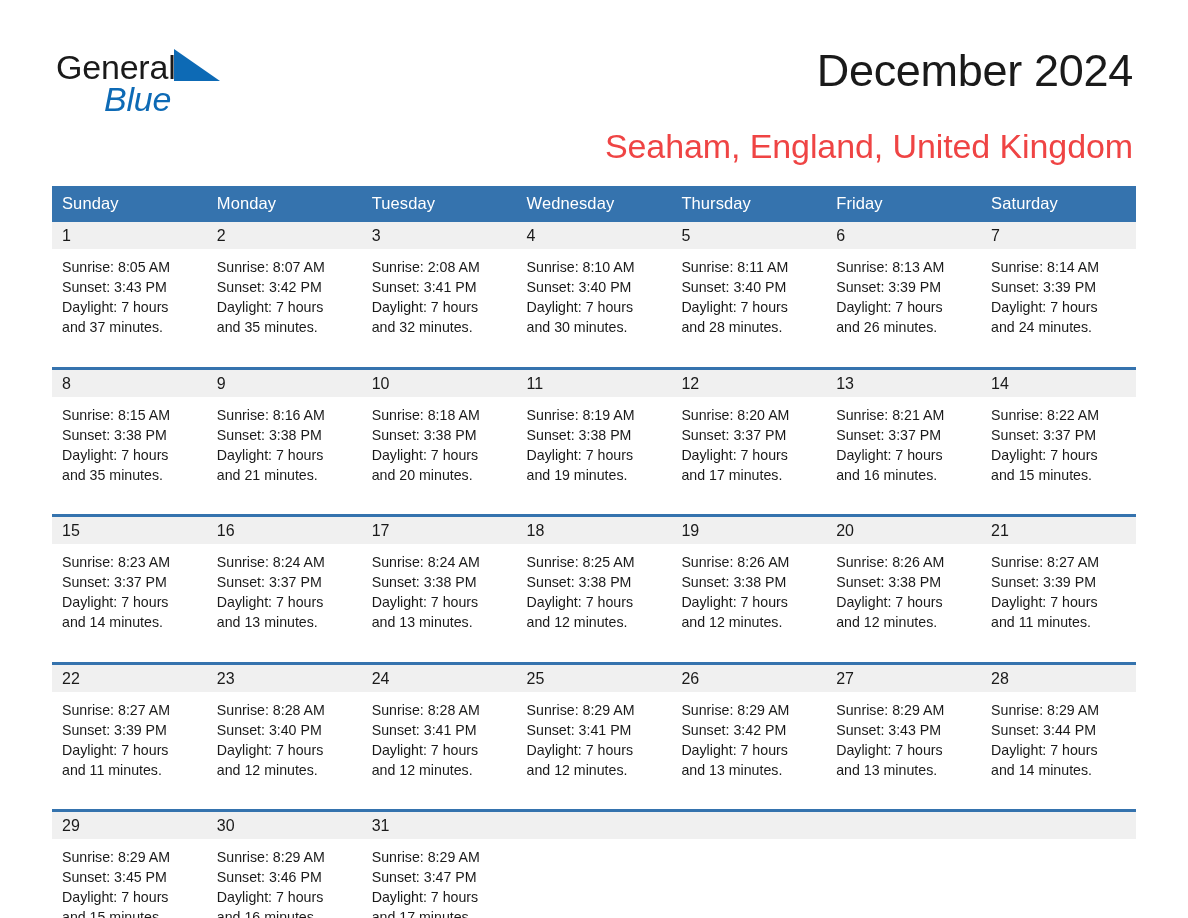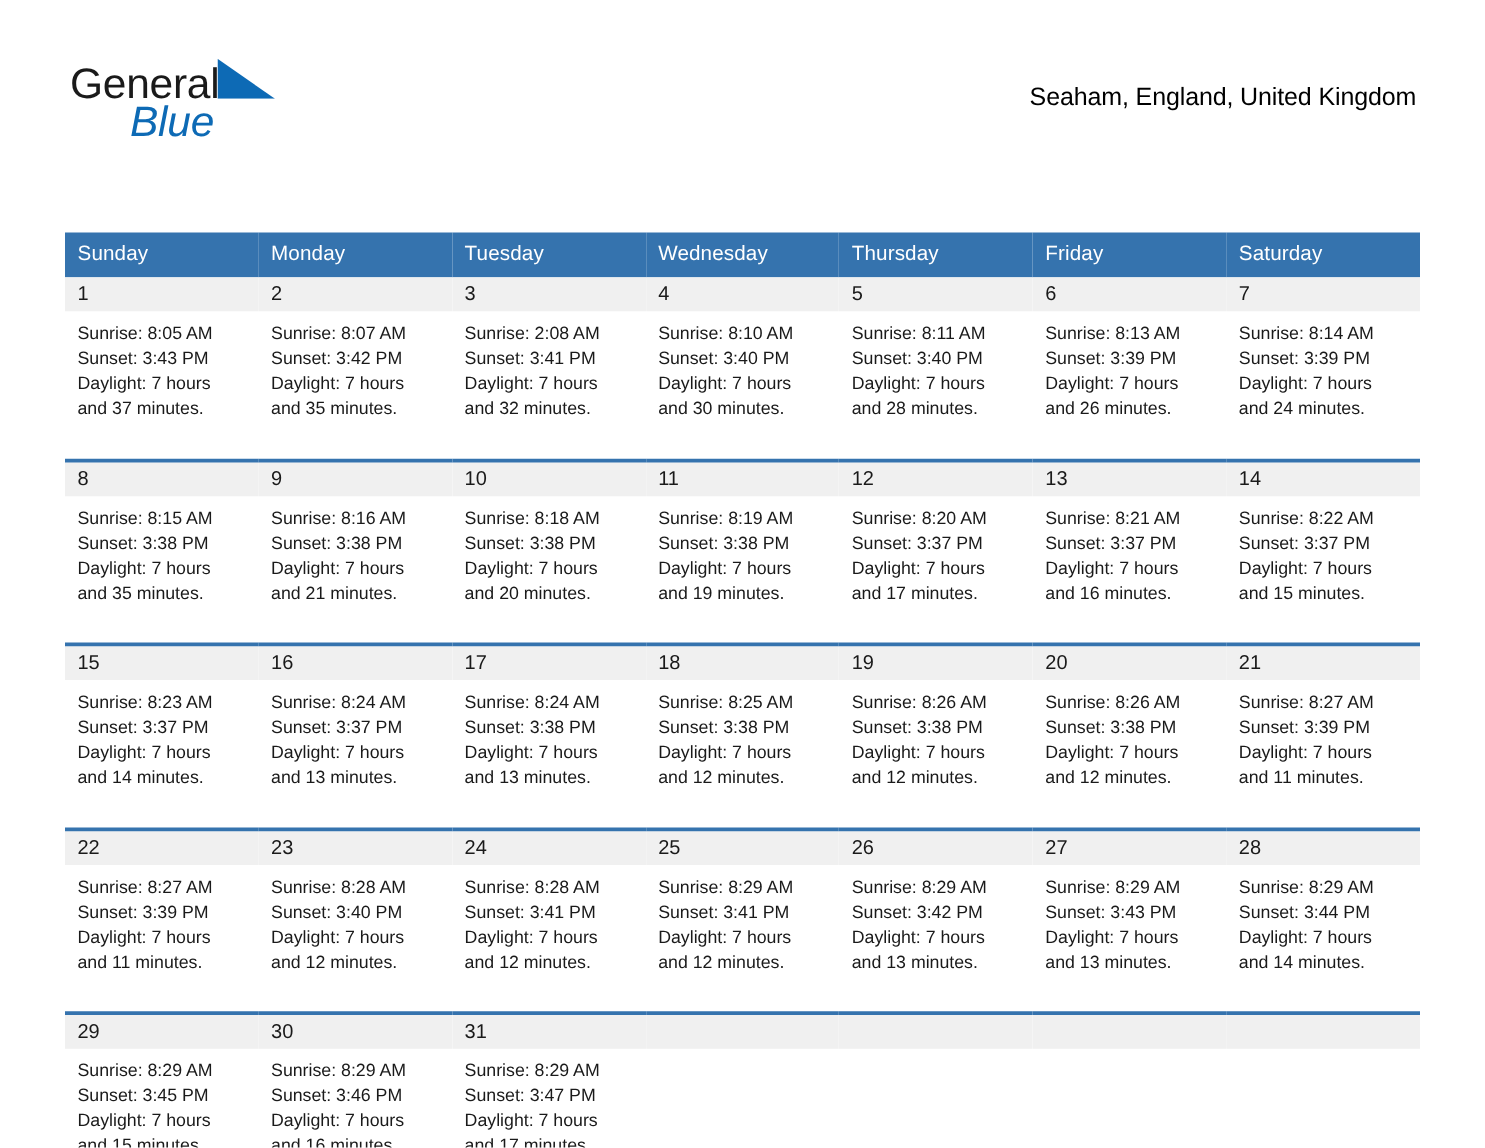--- a/index.html
+++ b/index.html
@@ -68,24 +68,24 @@
     text-align: right;
   }
   .cal-title {
     font-size: 45px;
     font-weight: 400;
     color: #1a1a1a;
     line-height: 1;
     letter-spacing: -0.3px;
   }
   .cal-subtitle {
-    margin-top: 20px;
-    font-size: 20px;
+    margin-top: 36px;
+    font-size: 34px;
     font-weight: 400;
-    color: #000000;
+    color: #ef4444;
     line-height: 1;
     letter-spacing: -0.1px;
   }
 
   
   .calendar {
     position: absolute;
     left: 52px;
     top: 158px;
     width: 1084px;
@@ -150,20 +150,21 @@
   <div class="header">
 
     <div class="brand">
       <span class="brand-row1"><span>General</span><span class="brand-tri"><svg width="46" height="32" viewBox="0 0 46 32" xmlns="http://www.w3.org/2000/svg">
               <polygon points="0,0 46,32 0,32" fill="#0d6ab5"></polygon>
             </svg></span></span>
       <span class="brand-row2">Blue</span>
     </div>
 
     <div class="title-block">
+      <div class="cal-title">December 2024</div>
       <div class="cal-subtitle">Seaham, England, United Kingdom</div>
     </div>
 
   </div>
 
   <table class="calendar">
     <thead>
       <tr>
         <th>Sunday</th>
         <th>Monday</th>

